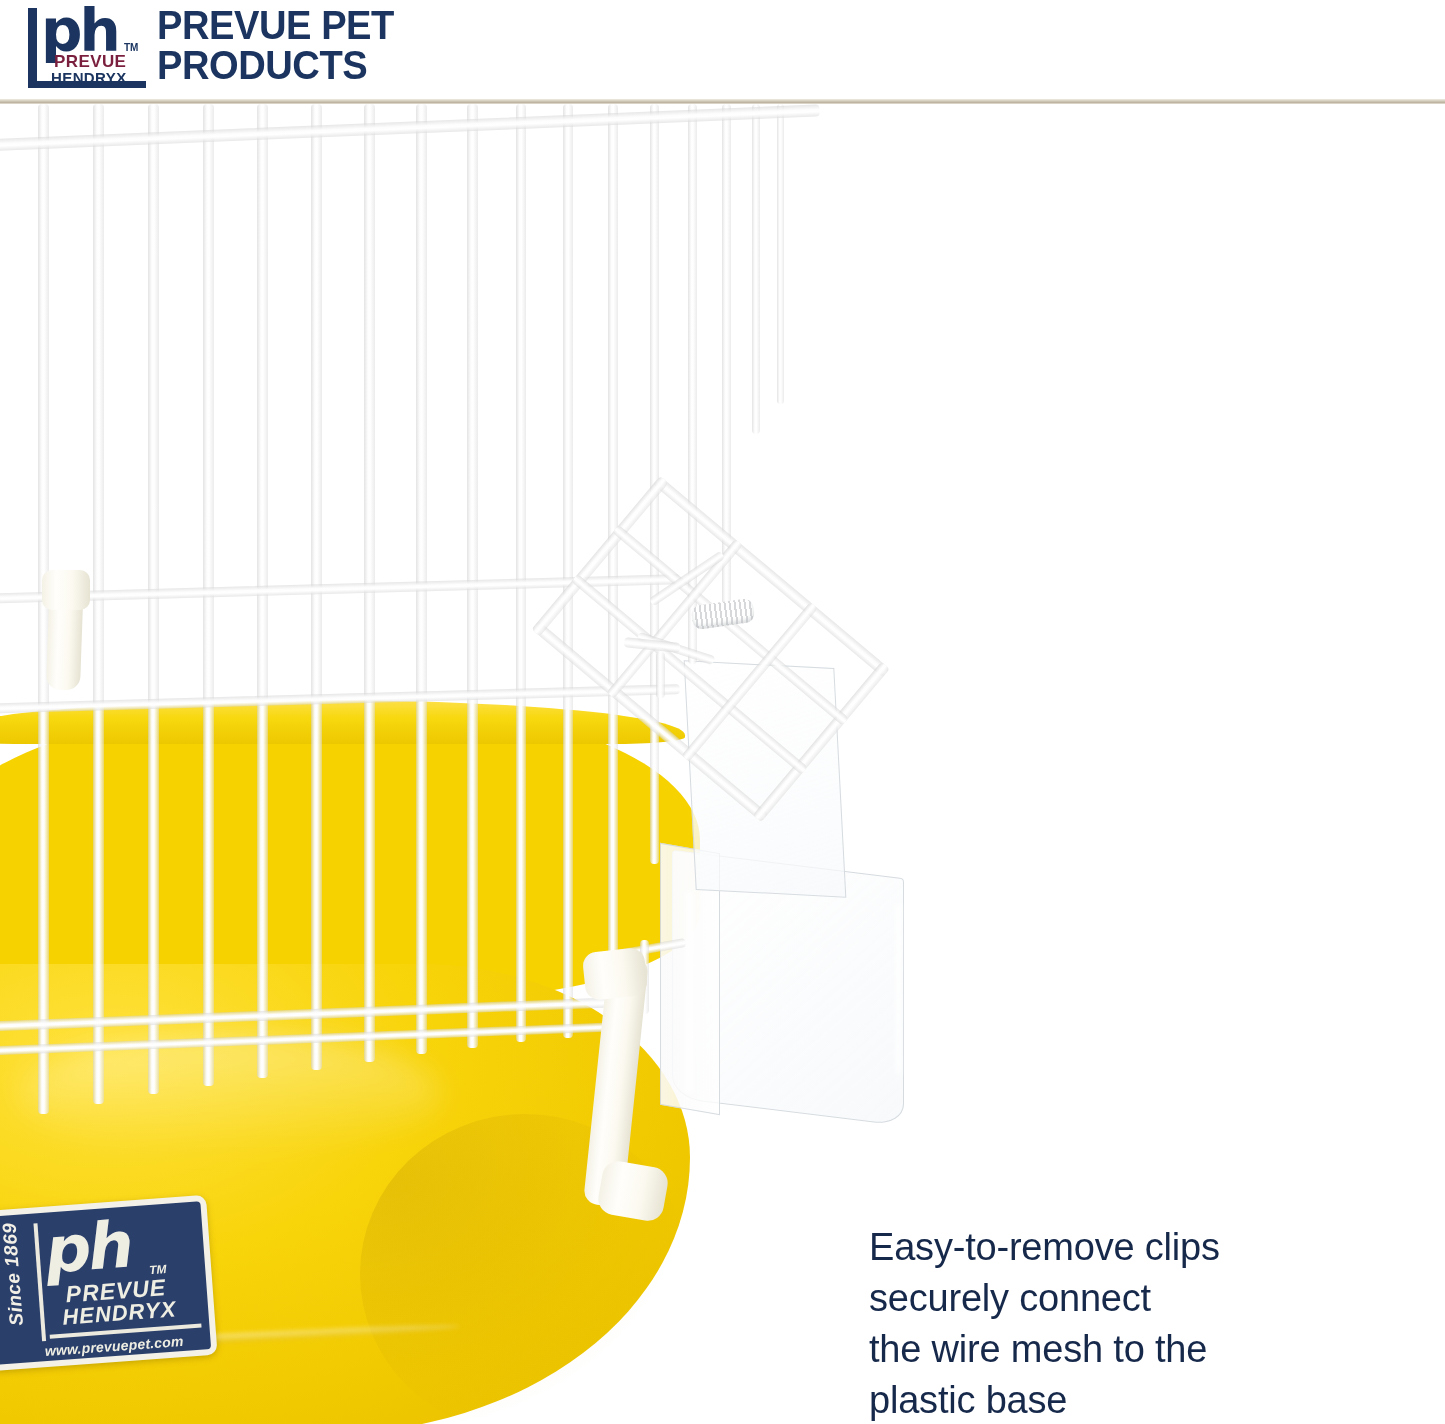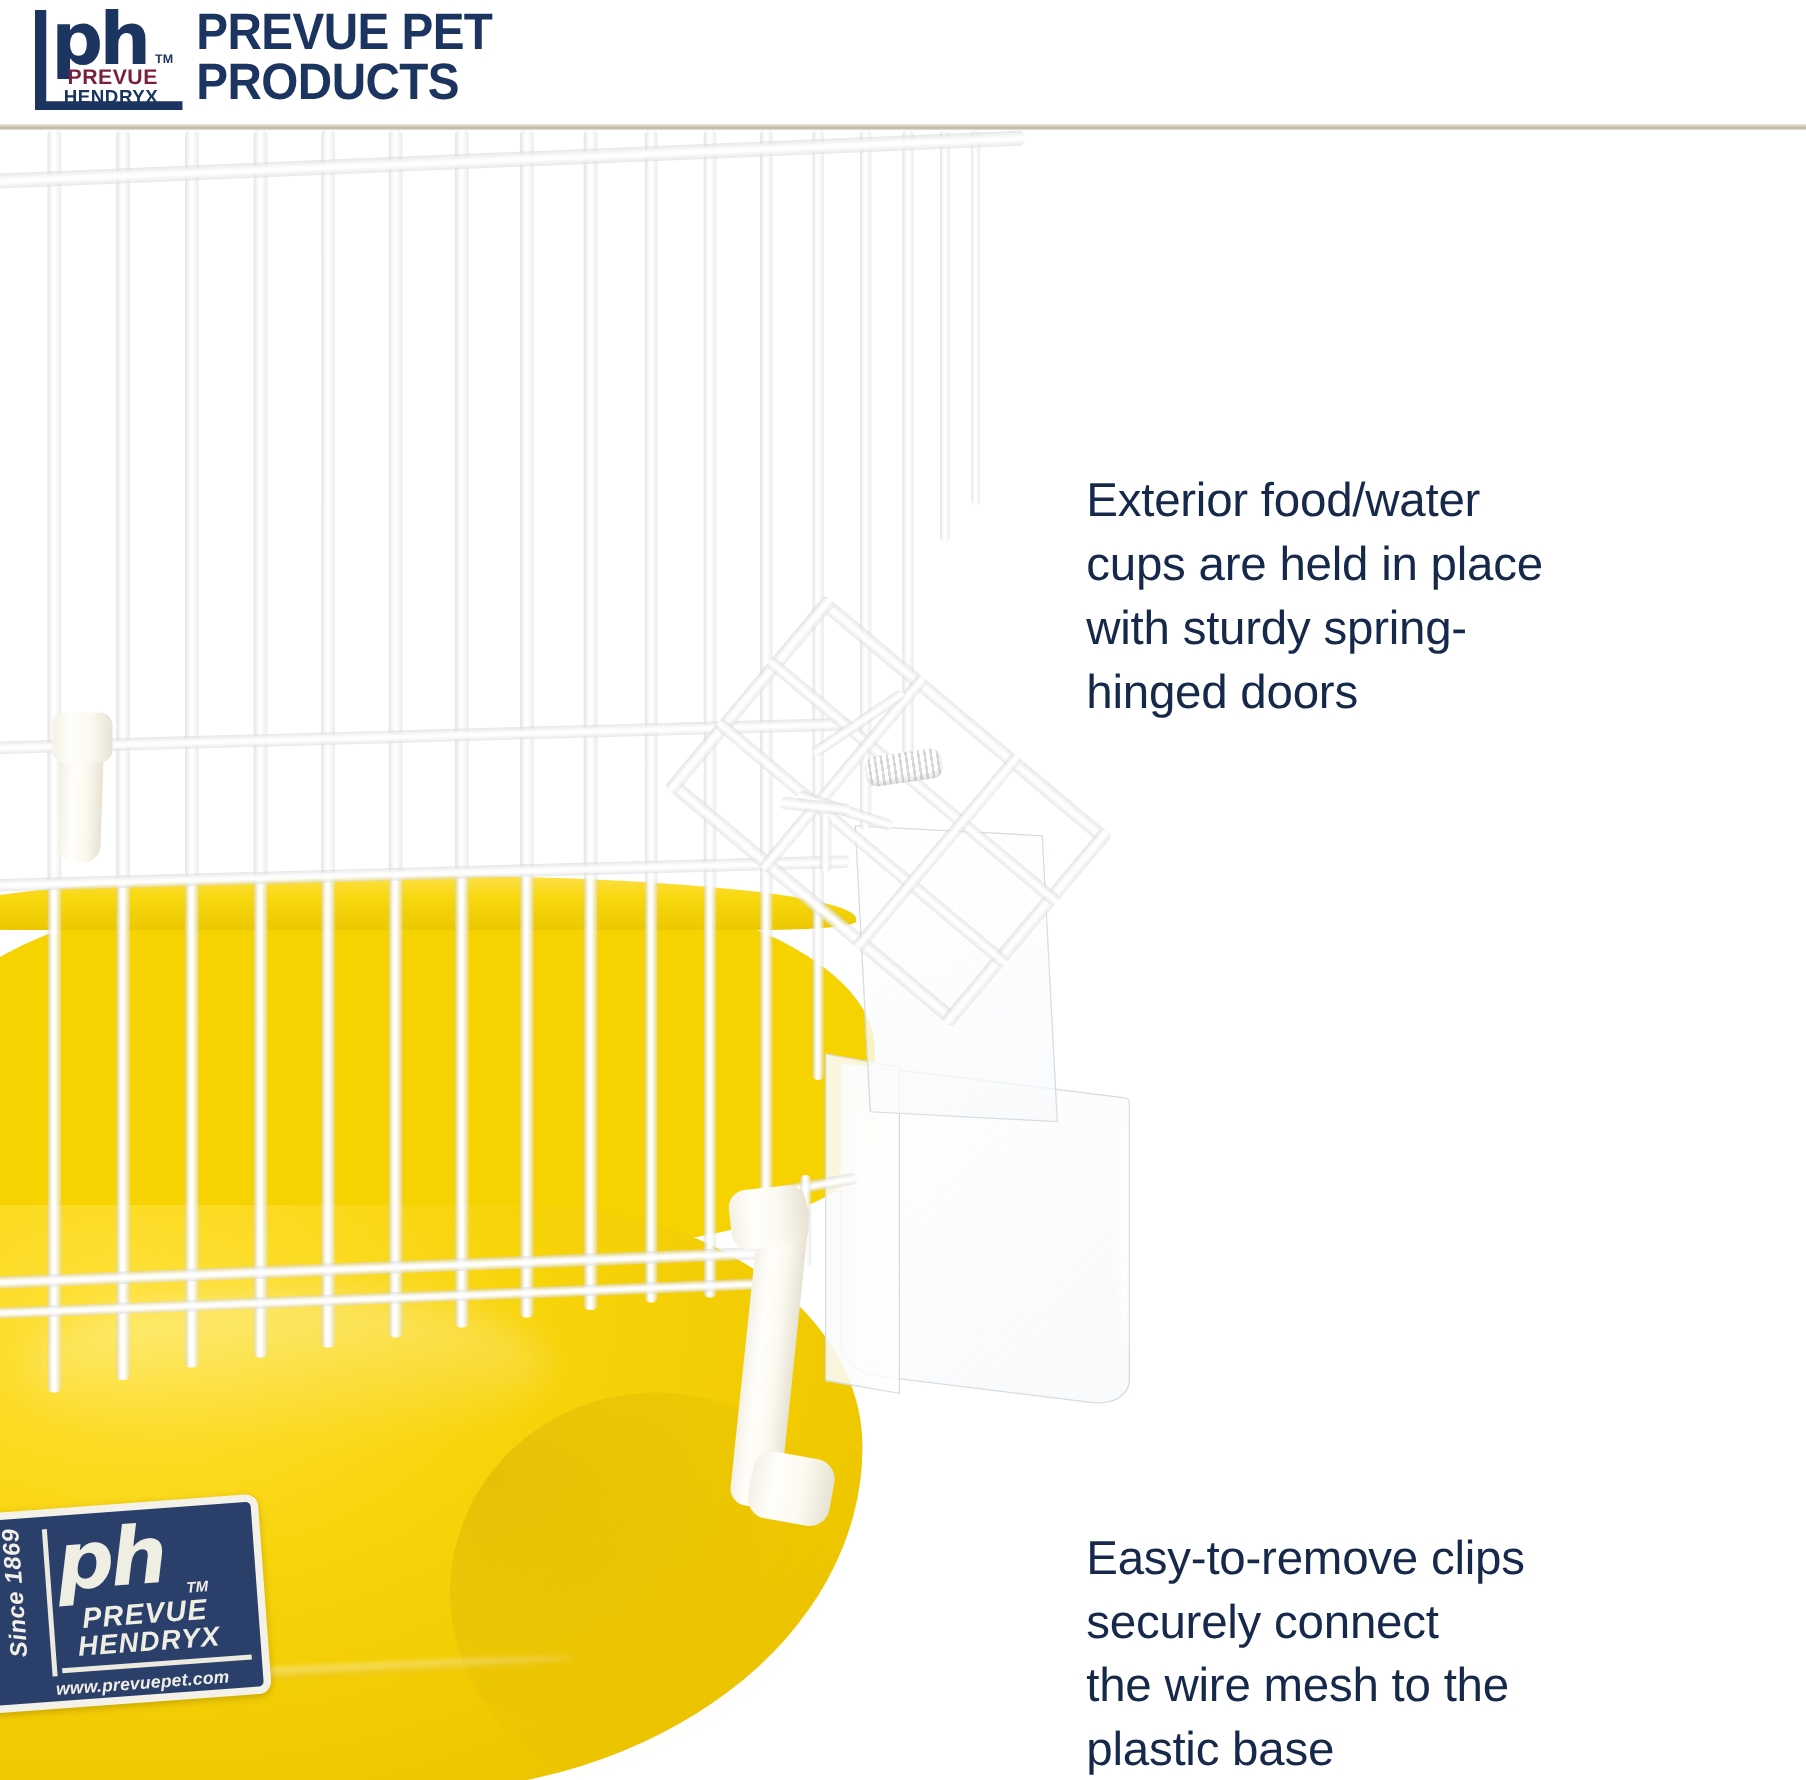--- a/index.html
+++ b/index.html
@@ -453,24 +453,20 @@
       <div id="sticker-since">Since 1869</div>
       <div id="sticker-vrule"></div>
       <div id="sticker-ph">ph</div>
       <div id="sticker-tm">TM</div>
       <div id="sticker-prevue">PREVUE</div>
       <div id="sticker-hendryx">HENDRYX</div>
       <div id="sticker-hrule"></div>
       <div id="sticker-url">www.prevuepet.com</div>
     </div>
 
-    <div class="caption" id="caption-cups">Exterior food/water
-cups are held in place
-with sturdy spring-
-hinged doors</div>
 
     <div class="caption" id="caption-clips">Easy-to-remove clips
 securely connect
 the wire mesh to the
 plastic base</div>
 
   </div>
 </div>
 
 </body></html>

